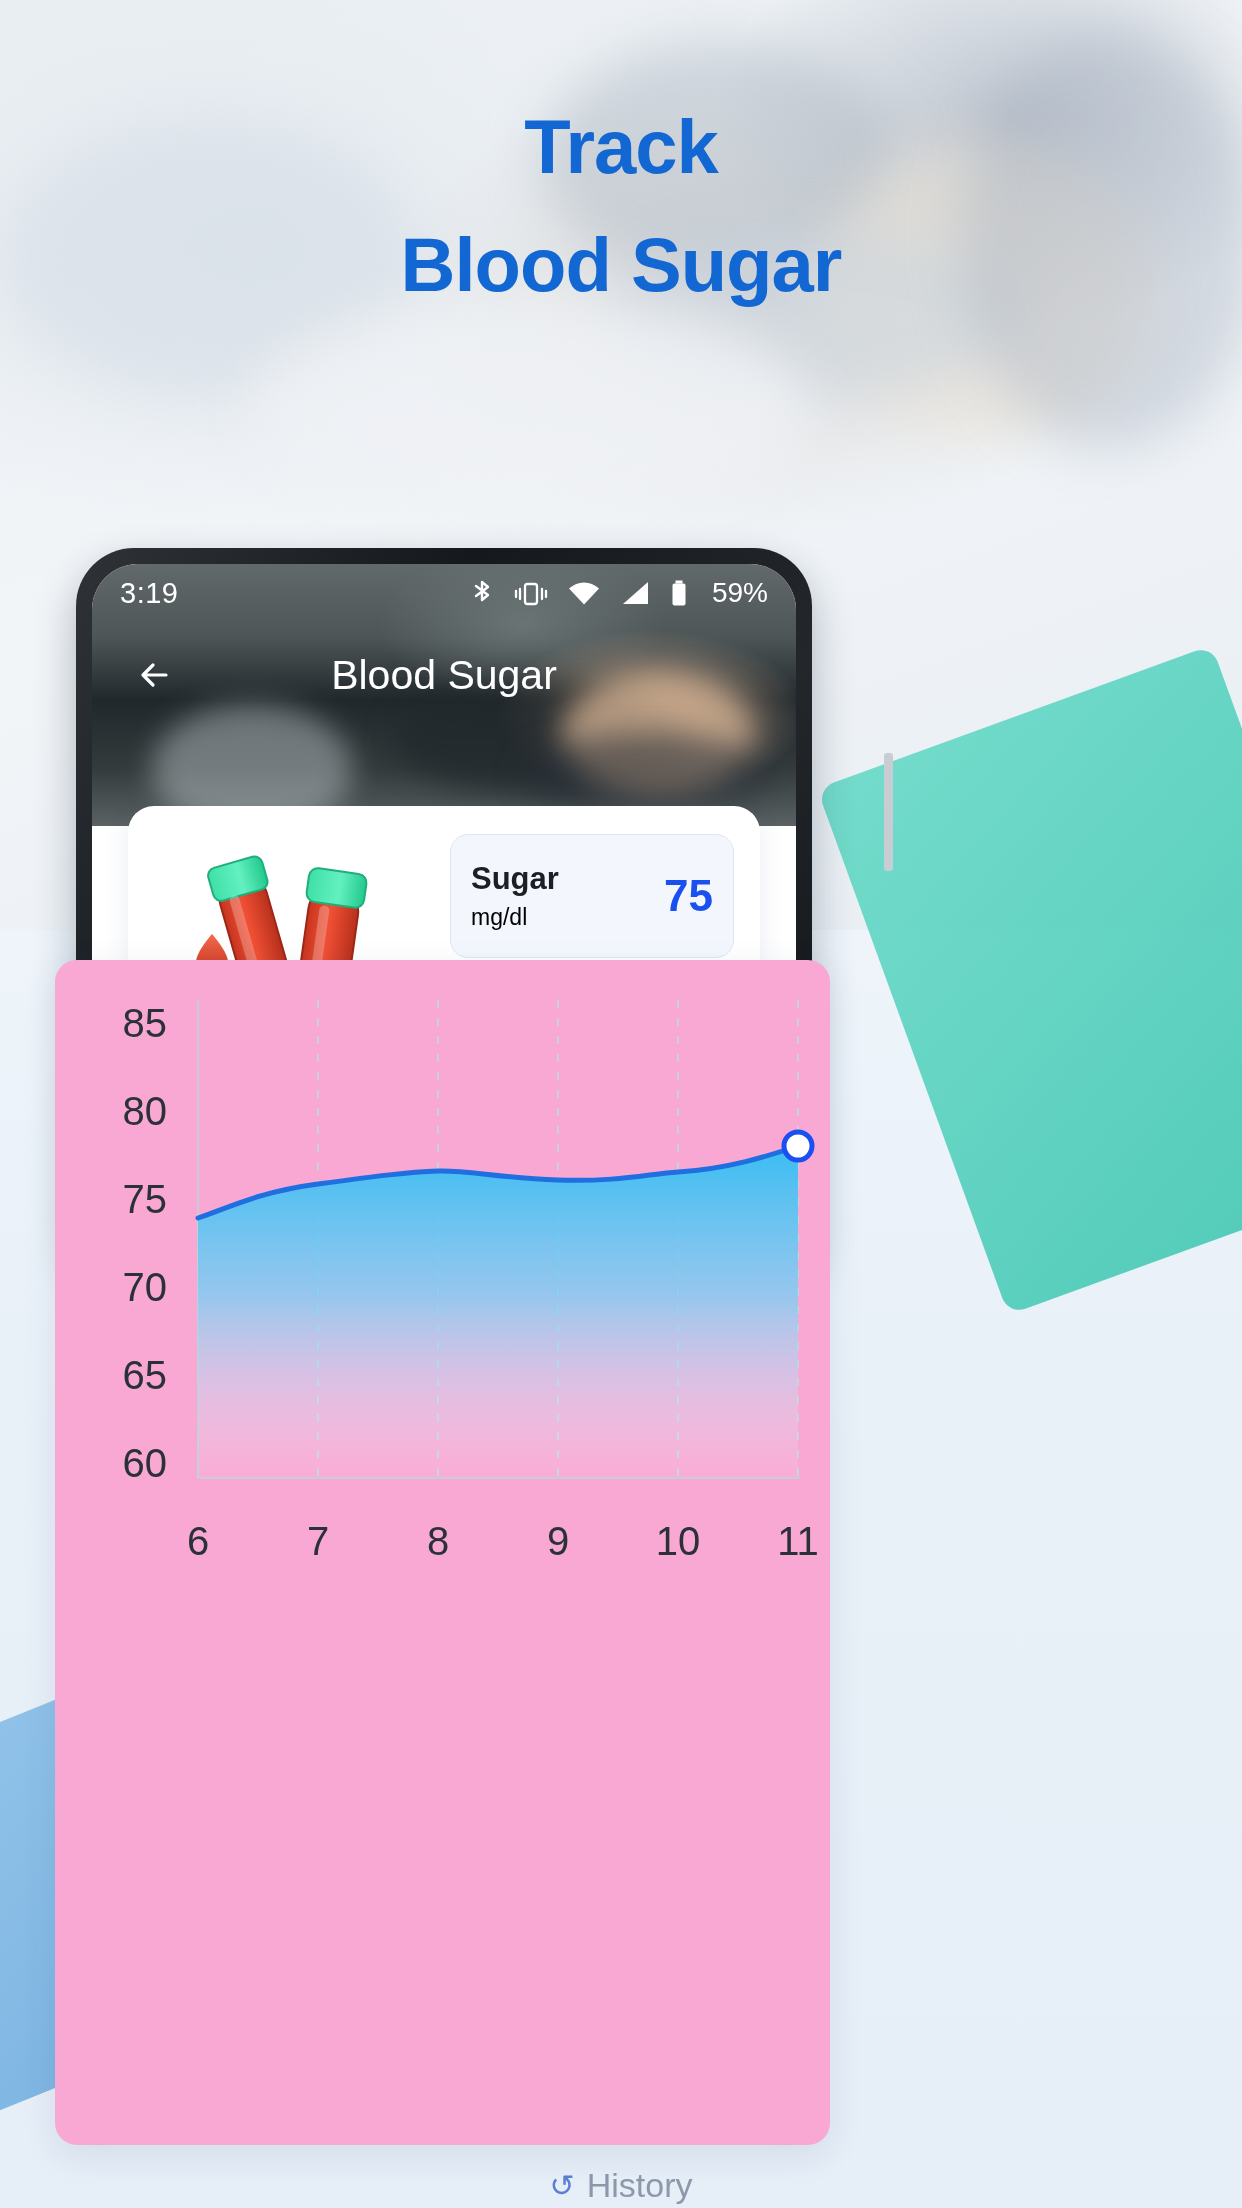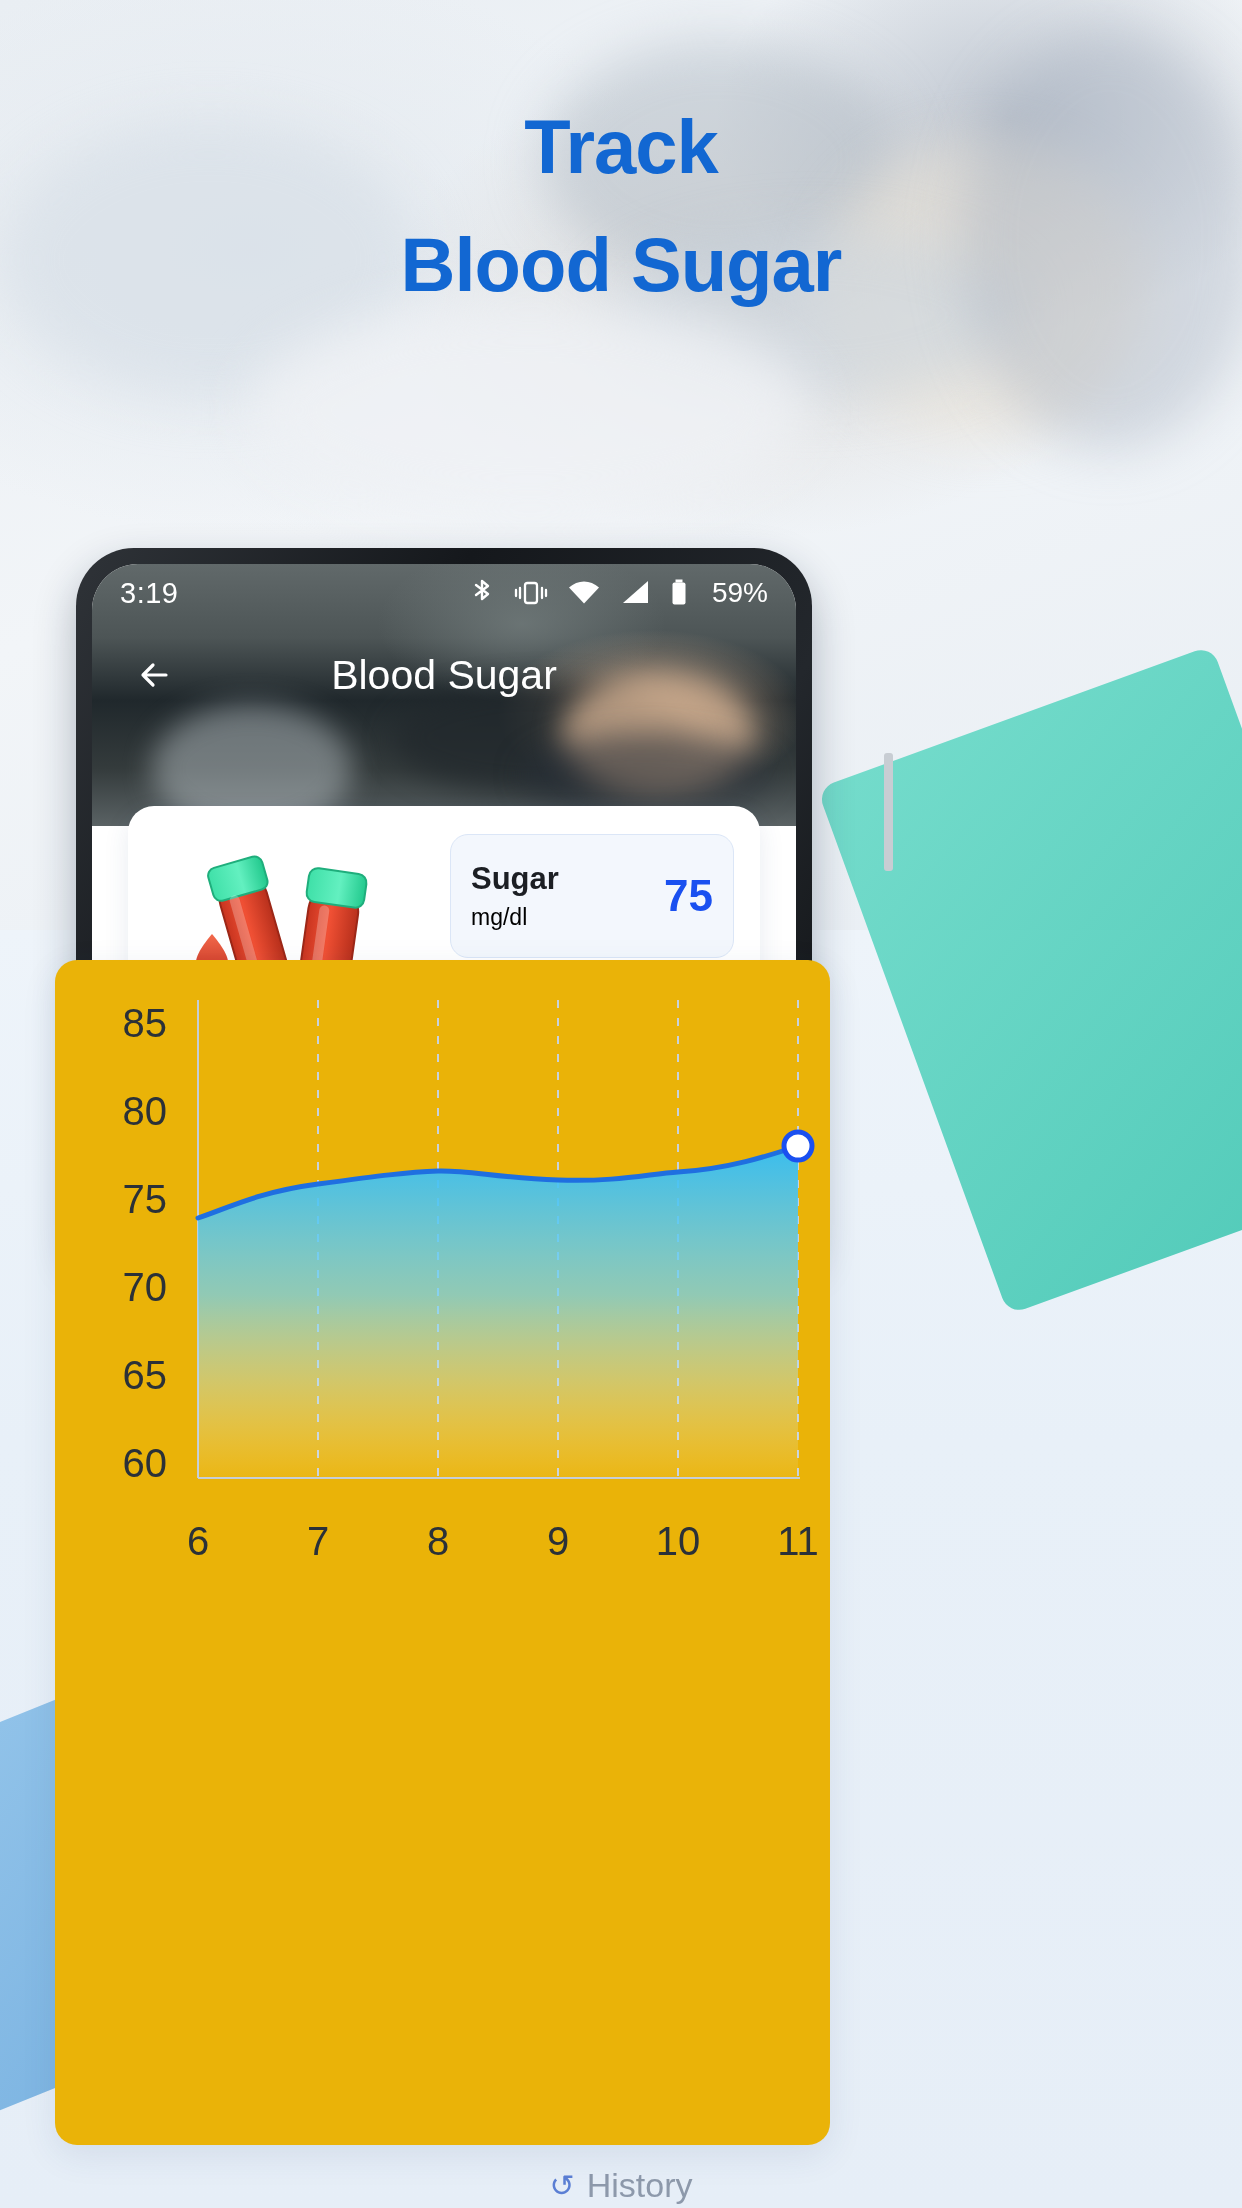--- a/index.html
+++ b/index.html
@@ -88,21 +88,21 @@
   .p2{ left:470px; top:110px; width:190px; height:120px; background:rgba(206,172,143,.8);}
   .p3{ left:430px; top:170px; width:250px; height:80px; background:rgba(40,48,56,.55);}
   .p4{ left:60px;  top:140px; width:200px; height:130px; background:rgba(196,203,208,.45);}
 
   #statusbar{
     position:absolute; left:0; top:0; width:704px; height:58px;
     display:flex; align-items:center; justify-content:space-between;
     padding:11px 28px; color:#fff; z-index:3;
   }
   #status-time{ font-size:29px; font-weight:500; letter-spacing:.5px; }
-  #status-icons{ display:flex; align-items:center; gap:20px; }
+  #status-icons{ display:flex; align-items:flex-end; gap:20px; }
   #status-icons svg{ display:block; }
   #battery-pct{ font-size:28px; font-weight:500; margin-left:4px; }
 
   #app-header{
     position:absolute; left:0; top:62px; width:704px; height:98px;
     display:flex; align-items:center; z-index:3;
   }
   #back-arrow{ margin-left:38px; width:56px; height:56px; }
   #app-title{
     position:absolute; left:0; right:0; text-align:center;
@@ -140,21 +140,21 @@
   #history-row{
     position:absolute; left:0; bottom:0; width:1242px; height:46px;
     display:flex; align-items:center; justify-content:center; gap:12px;
     color:#8d99ab; font-size:34px; z-index:3;
   }
   #history-row .hist-icon{ color:#5b7fd4; font-size:30px; }
 
   
   #chart-card{
     position:absolute; left:55px; top:960px; width:775px; height:1185px;
-    background:#eab308; border-radius:22px;
+    background:#f9a8d4; border-radius:22px;
     box-shadow:0 10px 34px rgba(40,70,120,.10);
     z-index:9;
   }
   #chart-svg{ display:block; }
   .ytick, .xtick{ font-size:40px; fill:#2b3138; font-family:"Liberation Sans", sans-serif; }
   .ytick{ text-anchor:end; }
   .xtick{ text-anchor:middle; }
 </style>
 </head>
 <body>

